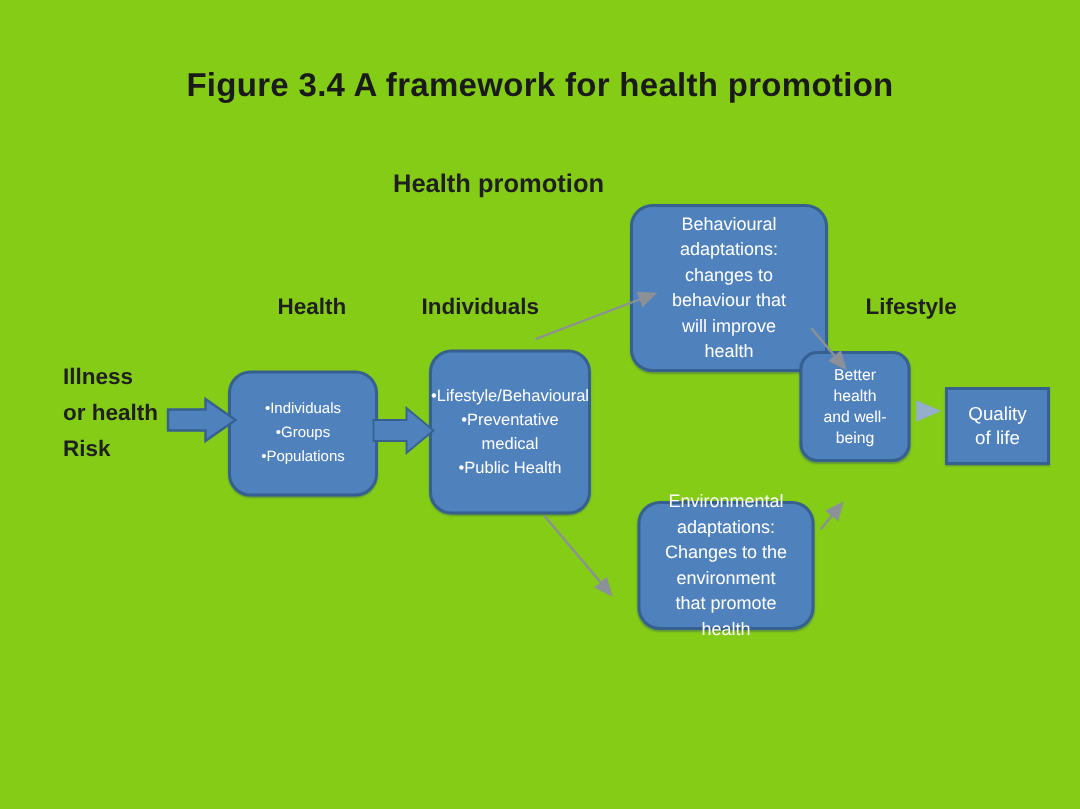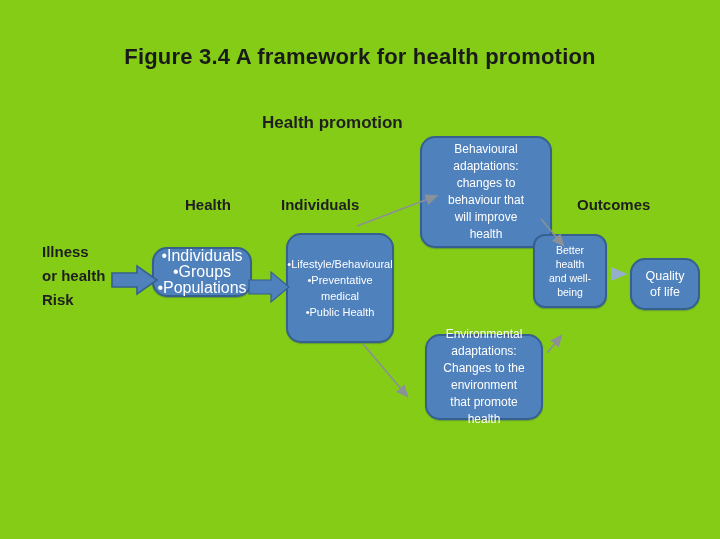--- a/index.html
+++ b/index.html
@@ -49,26 +49,26 @@
     border-radius: 15px;
     color: #ffffff;
     display: flex;
     align-items: center;
     justify-content: center;
     text-align: center;
     white-space: pre-line;
     box-sizing: border-box;
     box-shadow: 0 1px 1px rgba(40,70,110,0.35);
   }
-  #box-focus         { left: 152px; top: 247px; width: 100px; height: 50px;  font-size: 16px;   line-height: 16px; }
+  #box-focus         { left: 152px; top: 247px; width: 100px; height: 84px;  font-size: 10px;   line-height: 16px; }
   #box-strategies    { left: 286px; top: 233px; width: 108px; height: 110px; font-size: 11px;   line-height: 16px; }
   #box-behavioural   { left: 420px; top: 136px; width: 132px; height: 112px; font-size: 12px;   line-height: 17px; }
   #box-environmental { left: 425px; top: 334px; width: 118px; height: 86px; font-size: 12px;   line-height: 17px; }
   #box-better-health { left: 533px; top: 234px; width: 74px;  height: 74px;  font-size: 10.5px; line-height: 14px; border-radius: 12px; }
-  #box-quality       { left: 630px; top: 258px; width: 70px;  height: 52px;  font-size: 12.5px; line-height: 16px; border-radius: 15px; }
+  #box-quality       { left: 630px; top: 258px; width: 70px;  height: 52px;  font-size: 12.5px; line-height: 16px; border-radius: 0; }
 
   #arrow-layer {
     position: absolute;
     left: 0; top: 0;
     pointer-events: none;
   }
 </style>
 </head>
 <body>
 
@@ -77,21 +77,21 @@
   <div id="slide-title" class="abs">Figure 3.4 A framework for health promotion</div>
 
   <div id="heading-health-promotion" class="abs">Health promotion</div>
 
   <div id="label-input" class="abs section-label">Illness
 or health
 Risk</div>
   <div id="label-focus" class="abs section-label">Health</div>
   <div id="label-strategies" class="abs section-label">Individuals</div>
   <div id="label-impact" class="abs section-label">Impact</div>
-  <div id="label-outcomes" class="abs section-label">Outcomes</div>
+  <div id="label-outcomes" class="abs section-label">Lifestyle</div>
 
   <div id="box-focus" class="node">•Individuals
 •Groups
 •Populations</div>
   <div id="box-strategies" class="node">•Lifestyle/Behavioural
 •Preventative
 medical
 •Public Health</div>
   <div id="box-behavioural" class="node">Behavioural
 adaptations:

